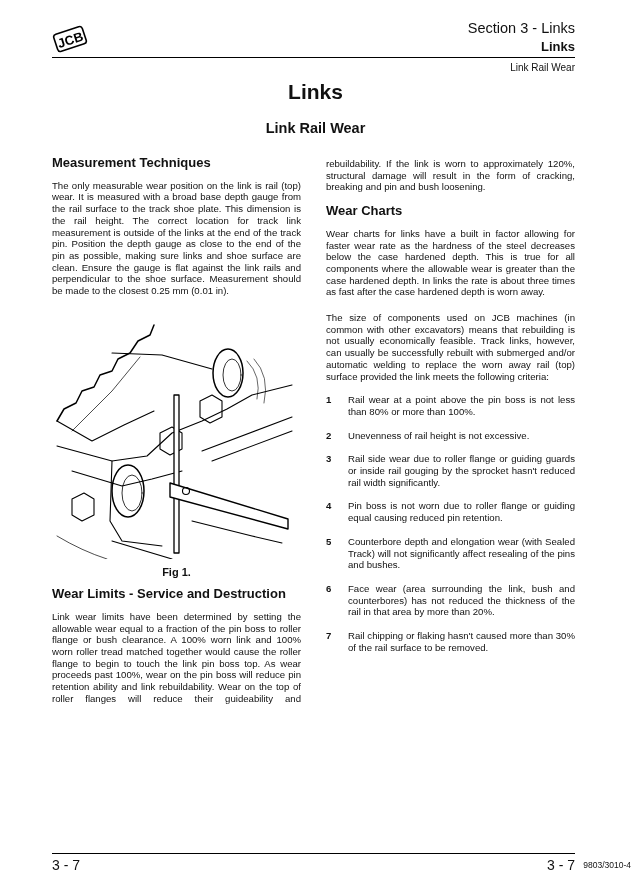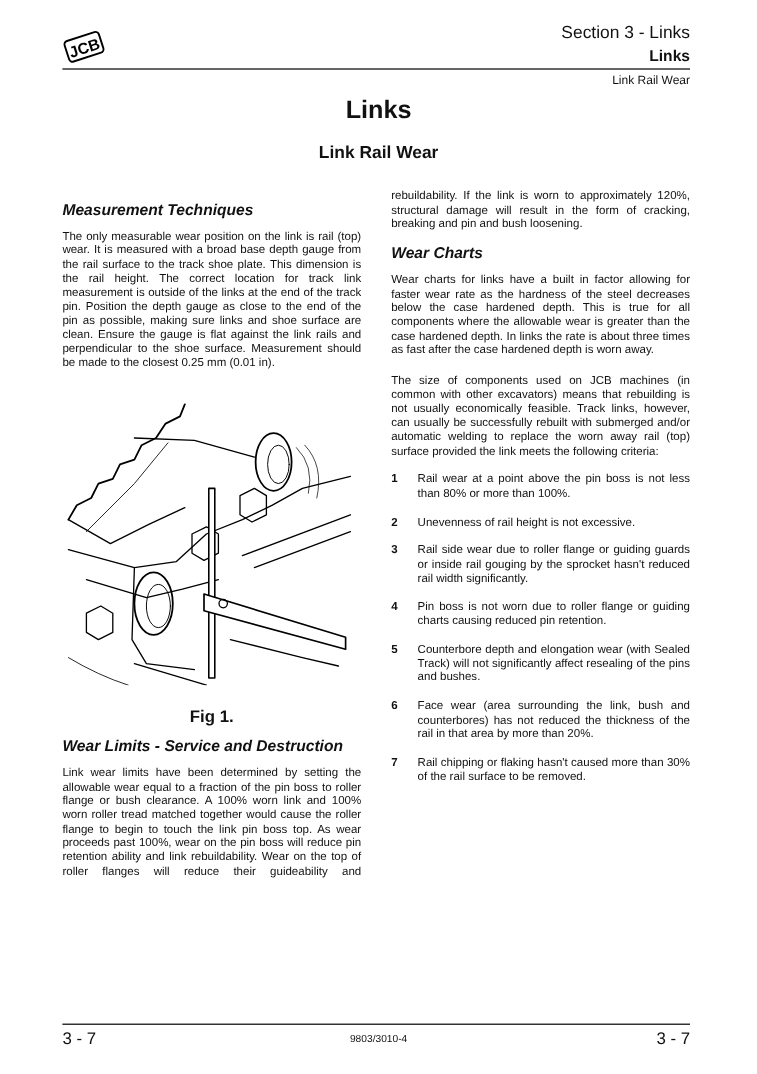--- a/index.html
+++ b/index.html
@@ -10,31 +10,31 @@
   .hdr-sub { position: absolute; right: 56px; top: 39px; font-weight: bold; font-size: 13px; }
   .hdr-rule { position: absolute; left: 52px; right: 56px; top: 57px; border-top: 1.5px solid #000; }
   .hdr-topic { position: absolute; right: 56px; top: 62px; font-size: 10px; }
   .page-title { position: absolute; left: 0; right: 0; top: 80px; text-align: center;
                 font-weight: bold; font-size: 21px; }
   .page-subtitle { position: absolute; left: 0; right: 0; top: 120px; text-align: center;
                    font-weight: bold; font-size: 14.5px; }
   .col { position: absolute; font-size: 9.6px; line-height: 11.7px; }
   .col-left { left: 52px; width: 249px; top: 157px; }
   .col-right { left: 326px; width: 249px; top: 158px; }
-  h3 { font-size: 13px; font-weight: bold; margin: 12px 0 11px 0; font-style: italic; }
+  h3 { font-size: 13px; font-weight: bold; margin: 0 0 11px 0; }
   p { margin: 0 0 12px 0; text-align: justify; }
   .fig { width: 249px; height: 238px; margin: 12px 0 0 0; }
-  .fig-cap { text-align: center; font-weight: bold; font-size: 14px; margin: 18px 0 9px 0; }
+  .fig-cap { text-align: center; font-weight: bold; font-size: 11px; margin: 6px 0 9px 0; }
   ol.criteria { list-style: none; margin: 0; padding: 0; }
   ol.criteria li { display: flex; margin: 0 0 12px 0; }
   ol.criteria .num { width: 22px; flex: none; font-weight: bold; }
   ol.criteria .txt { flex: 1; text-align: justify; }
   .ftr-rule { position: absolute; left: 52px; right: 56px; top: 853px; border-top: 1.5px solid #000; }
   .ftr-left { position: absolute; left: 52px; top: 857px; font-size: 14px; }
-  .ftr-center { position: absolute; left: 0; right: 0; top: 860px; text-align: center; font-size: 8.5px; }
+  .ftr-center { position: absolute; left: 0; right: 0; top: 860px; text-align: right; font-size: 8.5px; }
   .ftr-right { position: absolute; right: 56px; top: 857px; font-size: 14px; }
 </style>
 </head>
 <body>
 
 <svg class="logo" viewBox="0 0 36 30">
   <g transform="rotate(-18 18 15)">
     <rect x="3" y="6" width="30" height="18" rx="3" fill="#fff" stroke="#000" stroke-width="1.6"></rect>
     <text x="18" y="20.5" text-anchor="middle" font-family="Liberation Sans, sans-serif" font-weight="bold" font-size="13" fill="#000">JCB</text>
   </g>
@@ -103,21 +103,21 @@
     <li>
         <span class="num">2</span>
         <span class="txt">Unevenness of rail height is not excessive.</span>
       </li>
     <li>
         <span class="num">3</span>
         <span class="txt">Rail side wear due to roller flange or guiding guards or inside rail gouging by the sprocket hasn't reduced rail width significantly.</span>
       </li>
     <li>
         <span class="num">4</span>
-        <span class="txt">Pin boss is not worn due to roller flange or guiding charts causing reduced pin retention.</span>
+        <span class="txt">Pin boss is not worn due to roller flange or guiding equal causing reduced pin retention.</span>
       </li>
     <li>
         <span class="num">5</span>
         <span class="txt">Counterbore depth and elongation wear (with Sealed Track) will not significantly affect resealing of the pins and bushes.</span>
       </li>
     <li>
         <span class="num">6</span>
         <span class="txt">Face wear (area surrounding the link, bush and counterbores) has not reduced the thickness of the rail in that area by more than 20%.</span>
       </li>
     <li>

